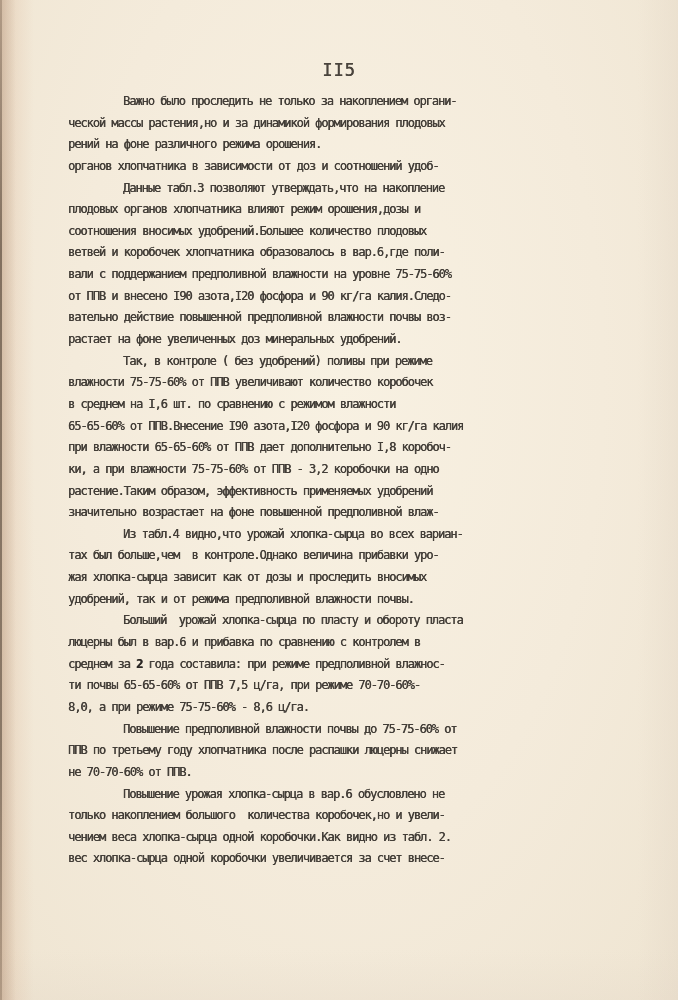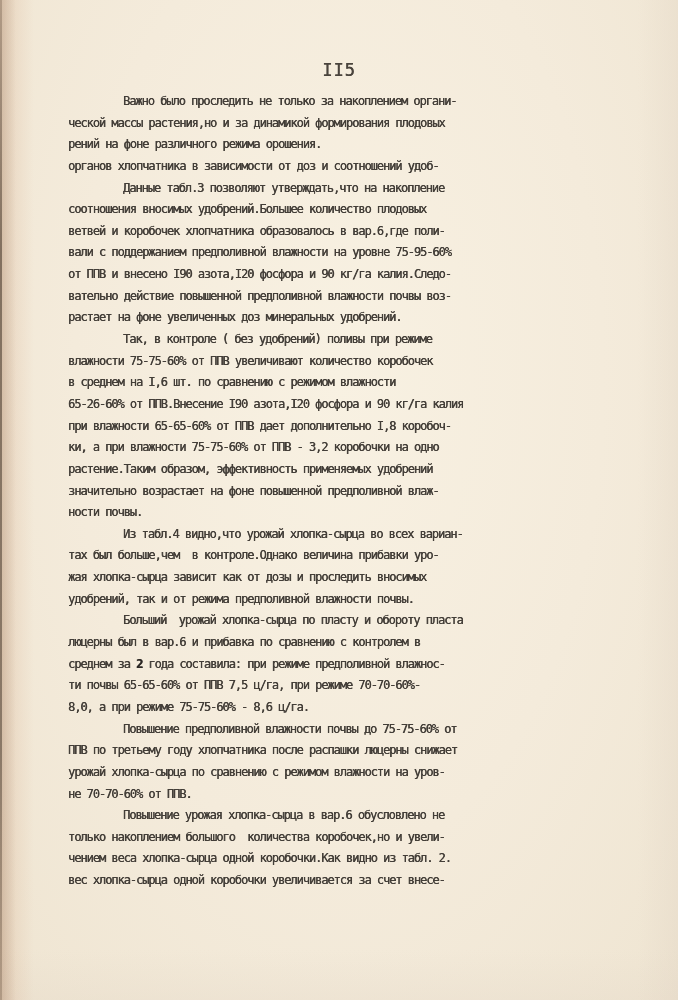--- a/index.html
+++ b/index.html
@@ -71,55 +71,54 @@
   <div class="page-number">II5</div>
   <div class="body-text">
       <div class="paragraph">
         <div class="line first">Важно было проследить не только за накоплением органи-</div>
         <div class="line">ческой массы растения,но и за динамикой формирования плодовых</div>
         <div class="line">рений на фоне различного режима орошения.</div>
         <div class="line">органов хлопчатника в зависимости от доз и соотношений удоб-</div>
       </div>
       <div class="paragraph">
         <div class="line first">Данные табл.3 позволяют утверждать,что на накопление</div>
+        <div class="line">плодовых органов хлопчатника влияют режим орошения,дозы и</div>
         <div class="line">соотношения вносимых удобрений.Большее количество плодовых</div>
         <div class="line">ветвей и коробочек хлопчатника образовалось в вар.6,где поли-</div>
-        <div class="line">вали с поддержанием предполивной влажности на уровне 75-95-60%</div>
+        <div class="line">вали с поддержанием предполивной влажности на уровне 75-75-60%</div>
         <div class="line">от ППВ и внесено I90 азота,I20 фосфора и 90 кг/га калия.Следо-</div>
         <div class="line">вательно действие повышенной предполивной влажности почвы воз-</div>
         <div class="line">растает на фоне увеличенных доз минеральных удобрений.</div>
       </div>
       <div class="paragraph">
         <div class="line first">Так, в контроле ( без удобрений) поливы при режиме</div>
         <div class="line">влажности 75-75-60% от ППВ увеличивают количество коробочек</div>
         <div class="line">в среднем на I,6 шт. по сравнению с режимом влажности</div>
-        <div class="line">65-26-60% от ППВ.Внесение I90 азота,I20 фосфора и 90 кг/га калия</div>
+        <div class="line">65-65-60% от ППВ.Внесение I90 азота,I20 фосфора и 90 кг/га калия</div>
         <div class="line">при влажности 65-65-60% от ППВ дает дополнительно I,8 коробоч-</div>
         <div class="line">ки, а при влажности 75-75-60% от ППВ - 3,2 коробочки на одно</div>
         <div class="line">растение.Таким образом, эффективность применяемых удобрений</div>
         <div class="line">значительно возрастает на фоне повышенной предполивной влаж-</div>
-        <div class="line">ности почвы.</div>
       </div>
       <div class="paragraph">
         <div class="line first">Из табл.4 видно,что урожай хлопка-сырца во всех вариан-</div>
         <div class="line">тах был больше,чем  в контроле.Однако величина прибавки уро-</div>
         <div class="line">жая хлопка-сырца зависит как от дозы и проследить вносимых</div>
         <div class="line">удобрений, так и от режима предполивной влажности почвы.</div>
       </div>
       <div class="paragraph">
         <div class="line first">Больший  урожай хлопка-сырца по пласту и обороту пласта</div>
         <div class="line">люцерны был в вар.6 и прибавка по сравнению с контролем в</div>
         <div class="line">среднем за <b>2</b> года составила: при режиме предполивной влажнос-</div>
         <div class="line">ти почвы 65-65-60% от ППВ 7,5 ц/га, при режиме 70-70-60%-</div>
         <div class="line">8,0, а при режиме 75-75-60% - 8,6 ц/га.</div>
       </div>
       <div class="paragraph">
         <div class="line first">Повышение предполивной влажности почвы до 75-75-60% от</div>
         <div class="line">ППВ по третьему году хлопчатника после распашки люцерны снижает</div>
-        <div class="line">урожай хлопка-сырца по сравнению с режимом влажности на уров-</div>
         <div class="line">не 70-70-60% от ППВ.</div>
       </div>
       <div class="paragraph">
         <div class="line first">Повышение урожая хлопка-сырца в вар.6 обусловлено не</div>
         <div class="line">только накоплением большого  количества коробочек,но и увели-</div>
         <div class="line">чением веса хлопка-сырца одной коробочки.Как видно из табл. 2.</div>
         <div class="line">вес хлопка-сырца одной коробочки увеличивается за счет внесе-</div>
       </div>
     </div>
 </div>

